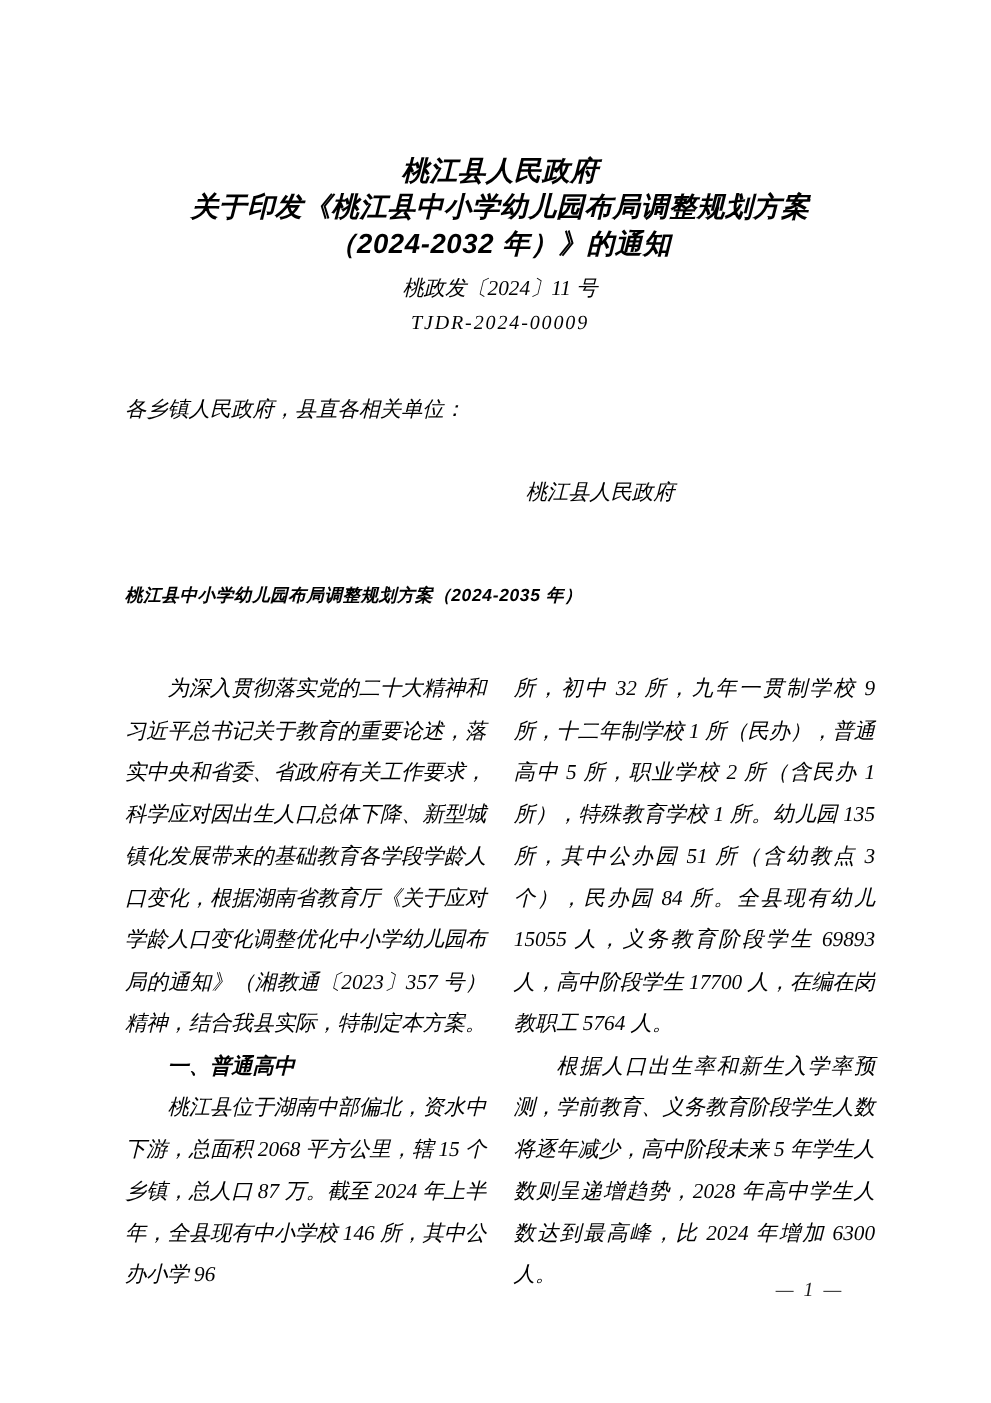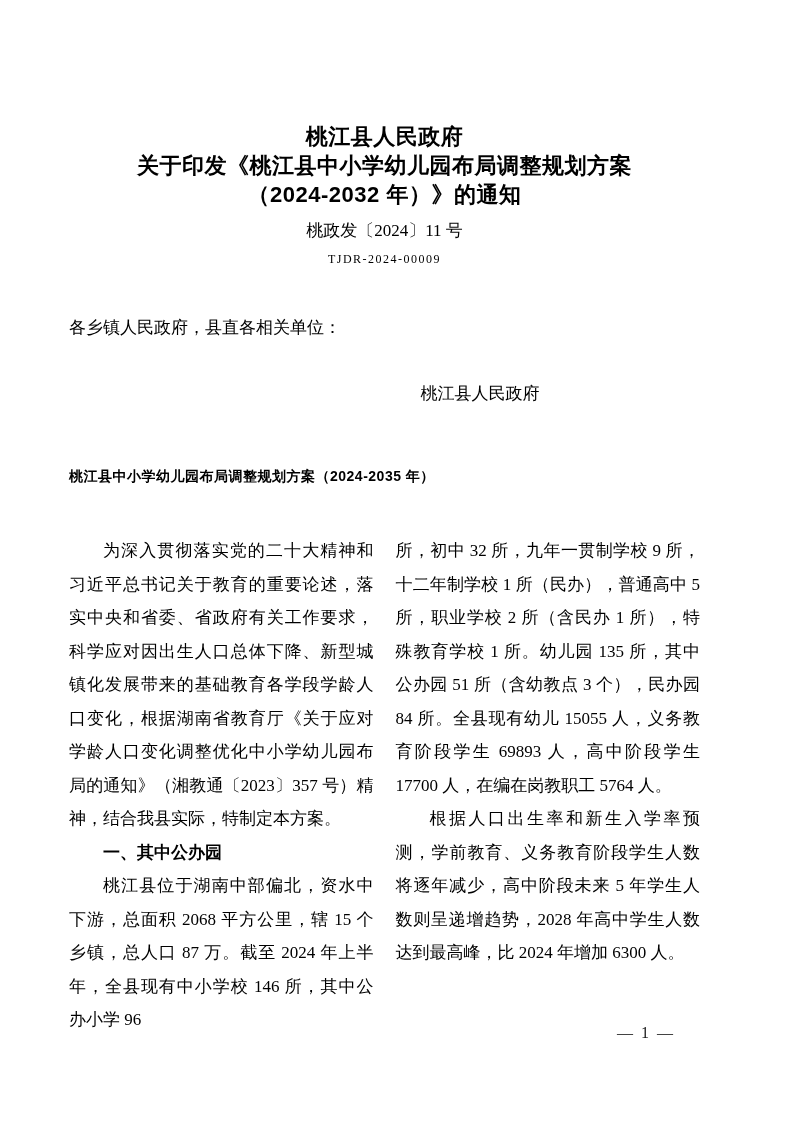--- a/index.html
+++ b/index.html
@@ -8,23 +8,24 @@
     background: #ffffff;
   }
   .page {
     position: relative;
     width: 793px;
     height: 1122px;
     margin: 0 auto;
     background: #ffffff;
     color: #000000;
     box-sizing: border-box;
-    padding: 122px 93px 0 69px;
+    padding: 122px 93px 0 100px;
     font-family: "Liberation Serif", "DejaVu Serif", serif;
     overflow: hidden;
+    font-style: italic;
   }
   
   .doc-title {
     margin: 0;
     text-align: center;
     font-family: "Liberation Sans", "DejaVu Sans", sans-serif;
     font-weight: bold;
     font-size: 22px;
     line-height: 29px;
     letter-spacing: 0.5px;
@@ -33,21 +34,21 @@
   .doc-number {
     margin-top: 9px;
     text-align: center;
     font-size: 17px;
     line-height: 26px;
     font-family: "Liberation Serif", "DejaVu Serif", serif;
   }
   .archive-code {
     margin-top: 3px;
     text-align: center;
-    font-size: 12px;
+    font-size: 16px;
     line-height: 24px;
     letter-spacing: 1.5px;
     font-family: "Liberation Serif", "DejaVu Serif", serif;
   }
   
   .notice-body {
     margin-top: 42px;
     font-size: 17px;
     line-height: 30px;
     text-align: justify;
@@ -123,21 +124,21 @@
     <div class="signature">
       <div>桃江县人民政府</div>
     </div>
   </section>
 
   <section>
     <h2 class="plan-title">桃江县中小学幼儿园布局调整规划方案（2024-2035 年）</h2>
     <div class="columns">
       <div class="col">
         <p class="indent">为深入贯彻落实党的二十大精神和习近平总书记关于教育的重要论述，落实中央和省委、省政府有关工作要求，科学应对因出生人口总体下降、新型城镇化发展带来的基础教育各学段学龄人口变化，根据湖南省教育厅《关于应对学龄人口变化调整优化中小学幼儿园布局的通知》（湘教通〔2023〕357 号）精神，结合我县实际，特制定本方案。</p>
-        <h3 class="sub-heading">一、其中公办园</h3>
+        <h3 class="sub-heading">一、普通高中</h3>
         <p class="indent">桃江县位于湖南中部偏北，资水中下游，总面积 2068 平方公里，辖 15 个乡镇，总人口 87 万。截至 2024 年上半年，全县现有中小学校 146 所，其中公办小学 96</p>
       </div>
       <div class="col">
         <p>所，初中 32 所，九年一贯制学校 9 所，十二年制学校 1 所（民办），普通高中 5 所，职业学校 2 所（含民办 1 所），特殊教育学校 1 所。幼儿园 135 所，其中公办园 51 所（含幼教点 3 个），民办园 84 所。全县现有幼儿 15055 人，义务教育阶段学生 69893 人，高中阶段学生 17700 人，在编在岗教职工 5764 人。</p>
         <p class="indent">根据人口出生率和新生入学率预测，学前教育、义务教育阶段学生人数将逐年减少，高中阶段未来 5 年学生人数则呈递增趋势，2028 年高中学生人数达到最高峰，比 2024 年增加 6300 人。</p>
       </div>
     </div>
   </section>
 
   <footer class="page-footer">

